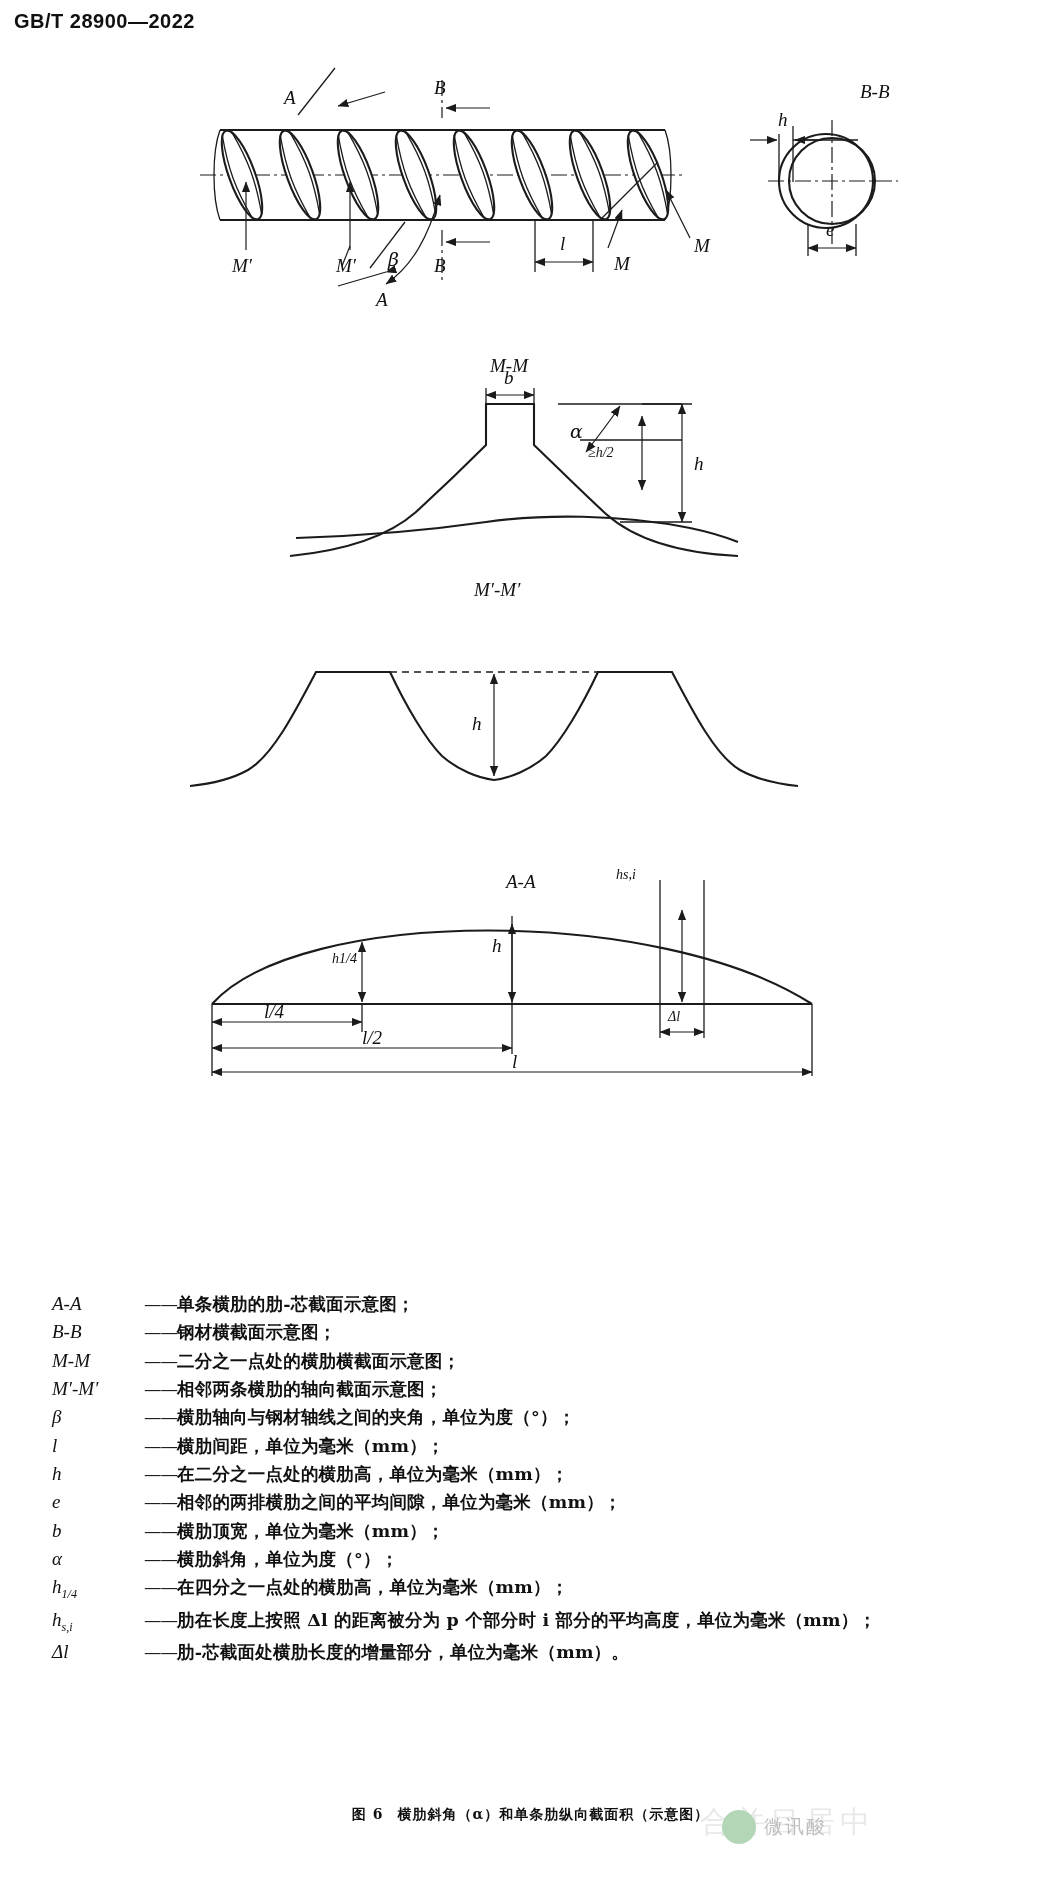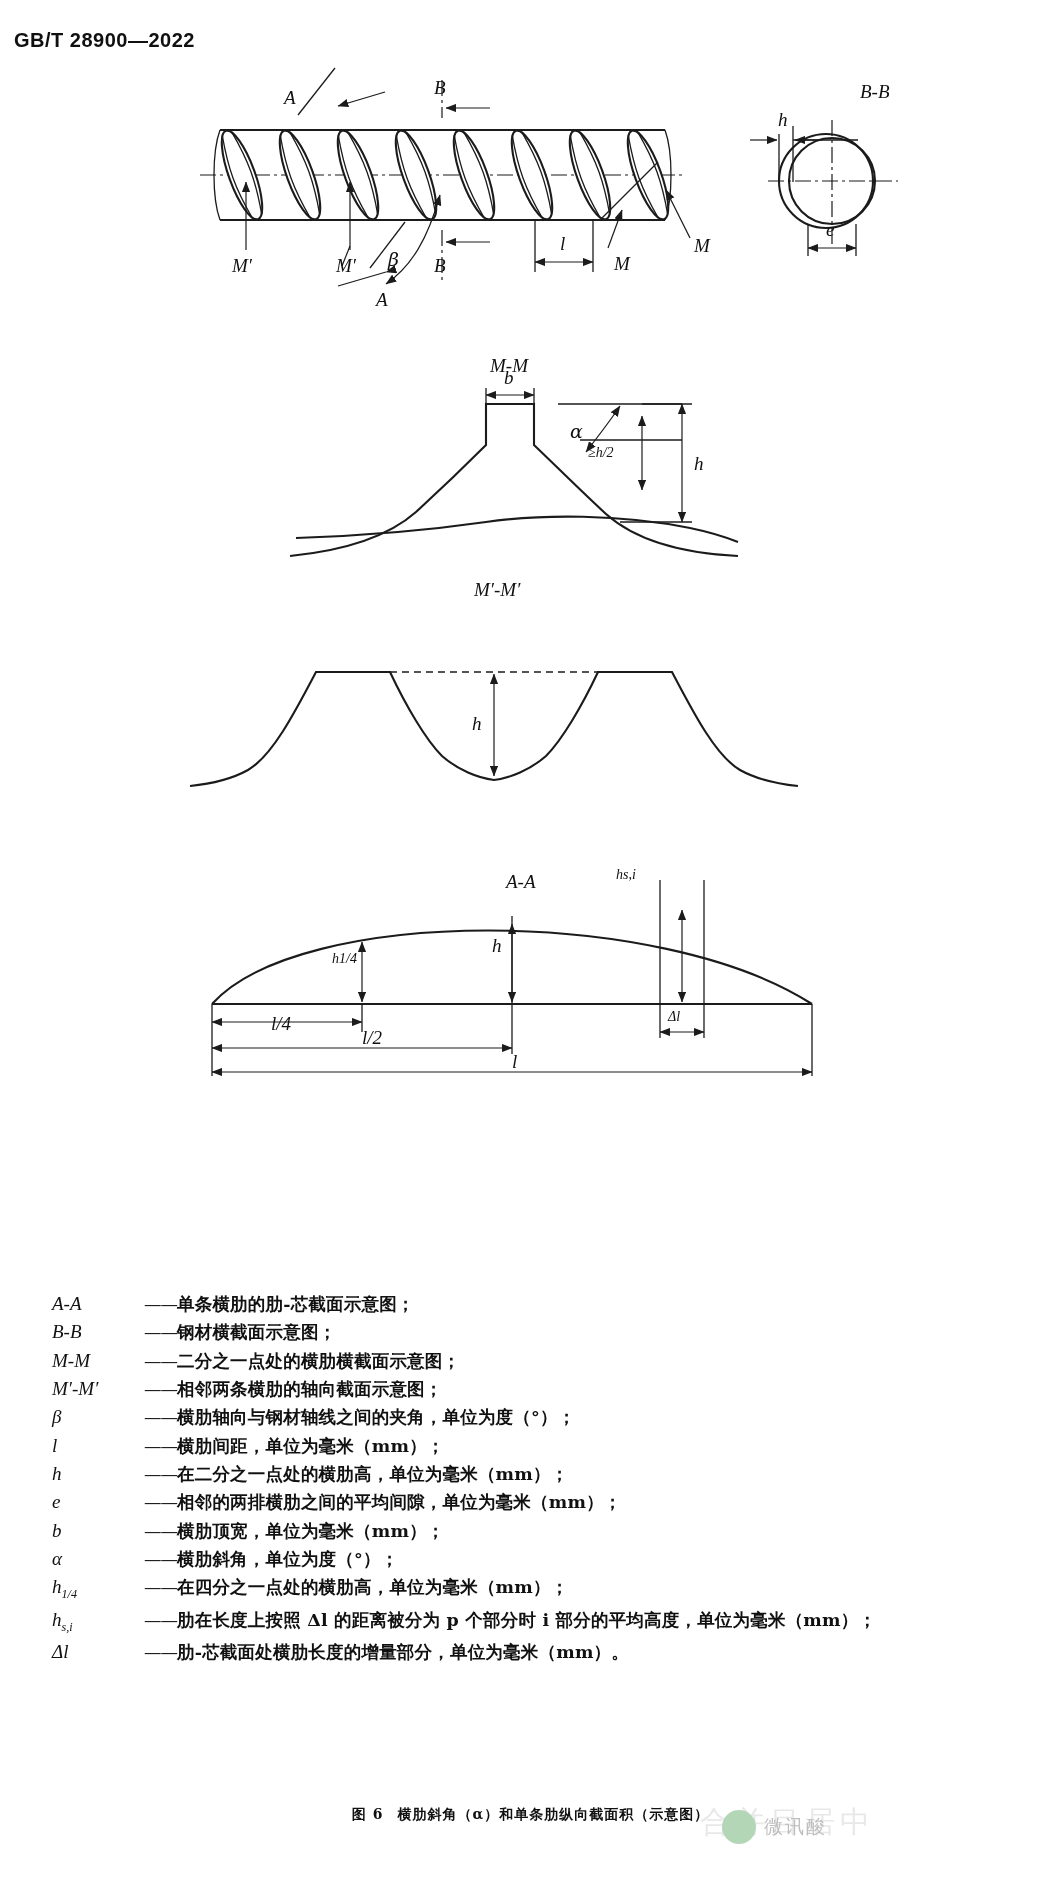--- a/index.html
+++ b/index.html
@@ -23,21 +23,20 @@
   
   .header {
     position: absolute;
     left: 14px;
     top: 10px;
     font-family: "Liberation Sans", sans-serif;
     font-weight: bold;
     font-size: 20px;
     letter-spacing: 0.5px;
     color: #101010;
-    margin-top: 19px;
   }
   
   .fig {
     position: absolute;
   }
   svg { display: block; overflow: visible; }
   .ln   { stroke: #1b1b1b; fill: none; stroke-width: 2.1; }
   .ln-thin { stroke: #1b1b1b; fill: none; stroke-width: 1.3; }
   .ln-dim { stroke: #1b1b1b; fill: none; stroke-width: 1.2; }
   .ln-center { stroke: #1b1b1b; fill: none; stroke-width: 1.2;
@@ -450,21 +449,21 @@
 
       <g>
         <line class="ln-thin" x1="632" y1="124" x2="632" y2="196"></line>
         <line class="ln-dim" x1="32" y1="192" x2="632" y2="192" marker-start="url(#ahb5)" marker-end="url(#ah5)"></line>
       </g>
     </svg>
     <div class="lbl up" style="left:326px; top:-8px; font-style:italic;">A-A</div>
     <div class="lbl" style="left:312px; top:56px;">h</div>
     <div class="lbl sm" style="left:152px; top:72px;">h1/4</div>
     <div class="lbl sm" style="left:436px; top:-12px;">hs,i</div>
-    <div class="lbl" style="left:91px; top:122px;margin-top:12px;">l/4</div>
+    <div class="lbl" style="left:84px; top:122px;">l/4</div>
     <div class="lbl" style="left:182px; top:148px;">l/2</div>
     <div class="lbl" style="left:332px; top:172px;">l</div>
     <div class="lbl sm" style="left:488px; top:130px;">Δl</div>
   </div>
 
   <div class="legend">
     <div id="legend-rows">
         <div class="legend-row">
           <div class="legend-sym">A-A</div>
           <div class="legend-dash">——</div>

